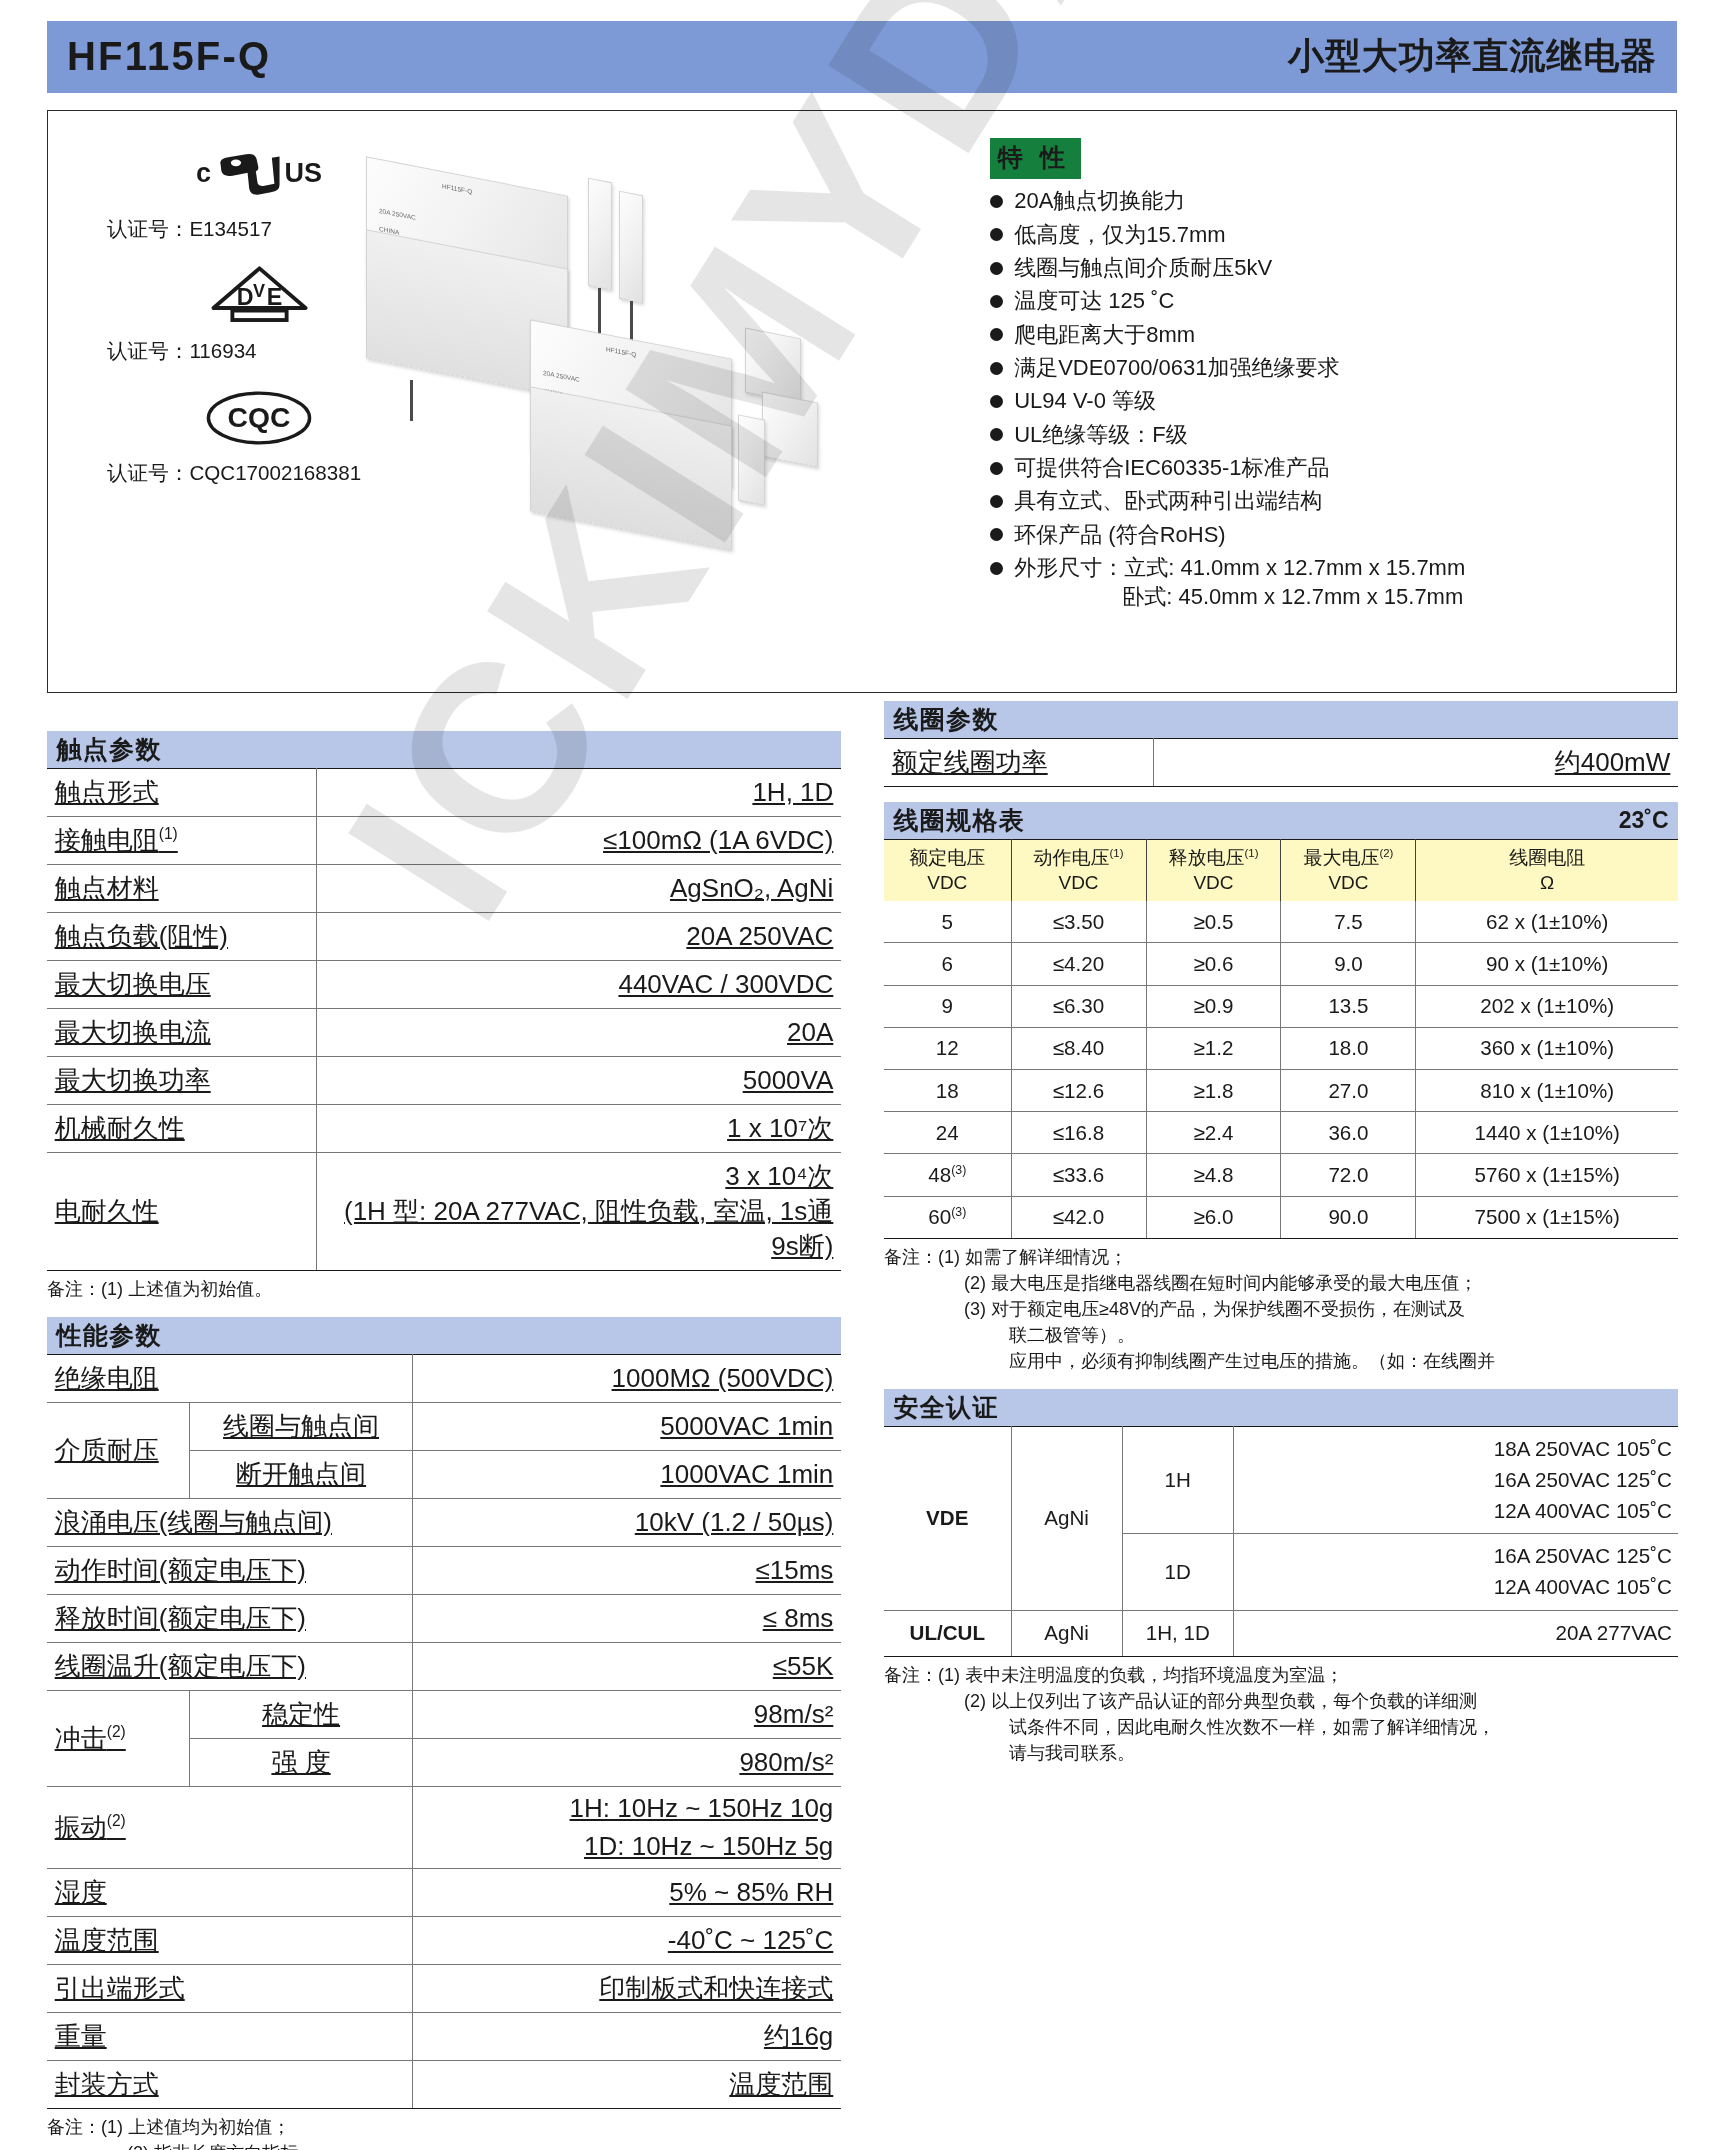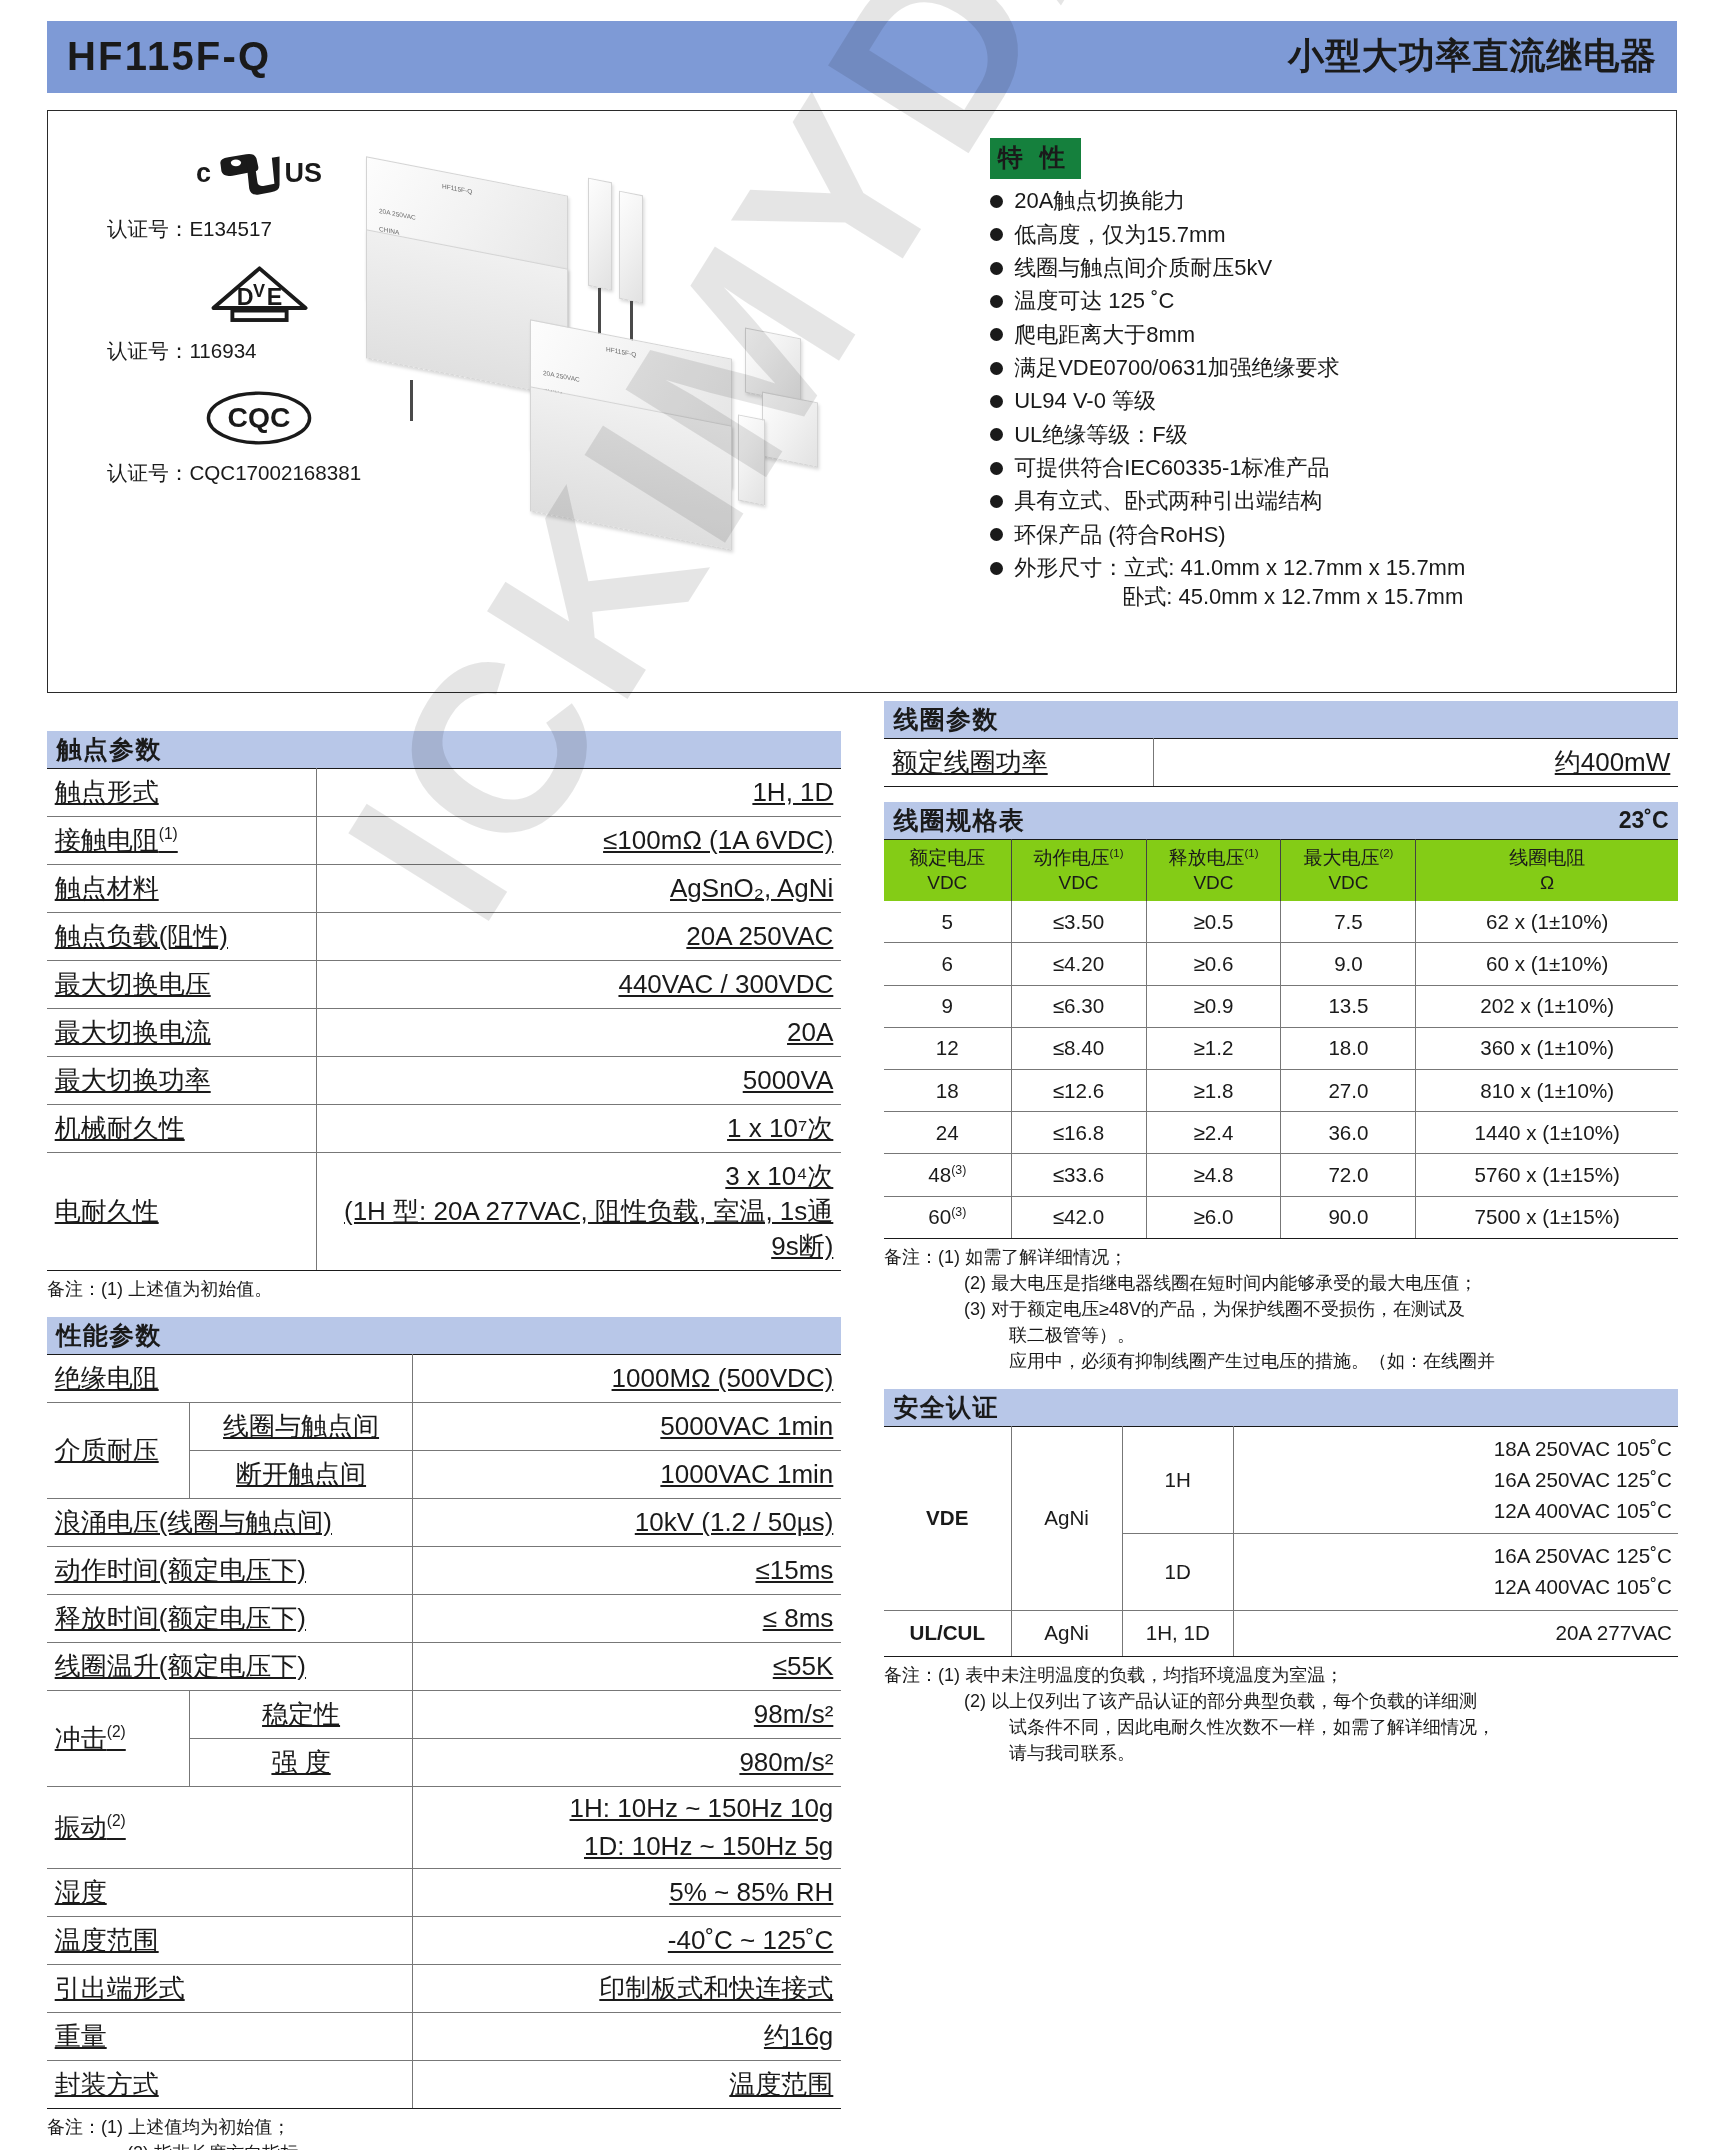--- a/index.html
+++ b/index.html
@@ -125,21 +125,21 @@
 
   .notes { font-size: 18px; line-height:1.45; margin-top: 5.2px; }
   .notes .n-row { display:flex; }
   .notes .n-key { flex:0 0 auto; white-space:nowrap; }
   .notes .n-indent { padding-left: 80px; }
   .notes .n-indent2 { padding-left: 125px; }
 
   
   .coil-table { width:100%; border-collapse: collapse; table-layout: fixed; }
   .coil-table th {
-    background: #84cc16; font-size: 19px; font-weight: normal;
+    background: #fef9c3; font-size: 19px; font-weight: normal;
     padding: 6.9px 2.6px; border-right: 0.9px solid #444; line-height: 1.25;
     vertical-align: middle;
   }
   .coil-table th:last-child { border-right: none; }
   .coil-table td {
     font-size: 20.6px; text-align:center; padding: 8.6px 2.6px;
     border-right: 0.9px solid #777; border-bottom: 0.9px solid #777;
   }
   .coil-table td:last-child { border-right:none; }
   .coil-table tr:last-child td { border-bottom: 1.7px solid #1a1a1a; }
@@ -508,21 +508,21 @@
         <td>≤3.50</td>
         <td>≥0.5</td>
         <td>7.5</td>
         <td>62 x (1±10%)</td>
       </tr>
       <tr>
         <td><span>6</span><sup></sup></td>
         <td>≤4.20</td>
         <td>≥0.6</td>
         <td>9.0</td>
-        <td>60 x (1±10%)</td>
+        <td>90 x (1±10%)</td>
       </tr>
       <tr>
         <td><span>9</span><sup></sup></td>
         <td>≤6.30</td>
         <td>≥0.9</td>
         <td>13.5</td>
         <td>202 x (1±10%)</td>
       </tr>
       <tr>
         <td><span>12</span><sup></sup></td>

